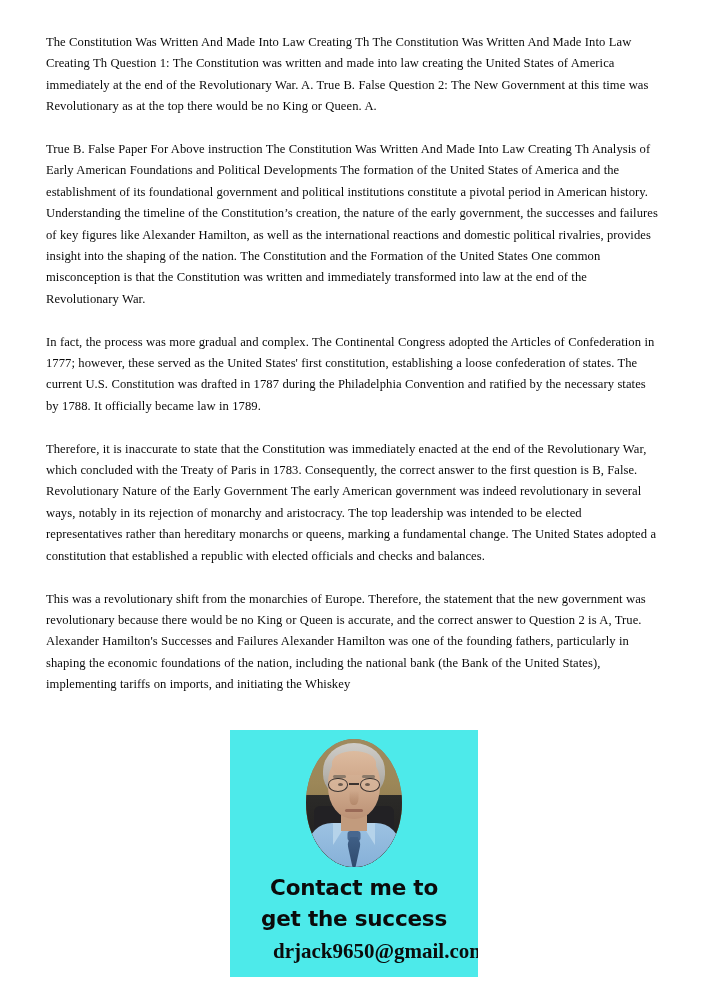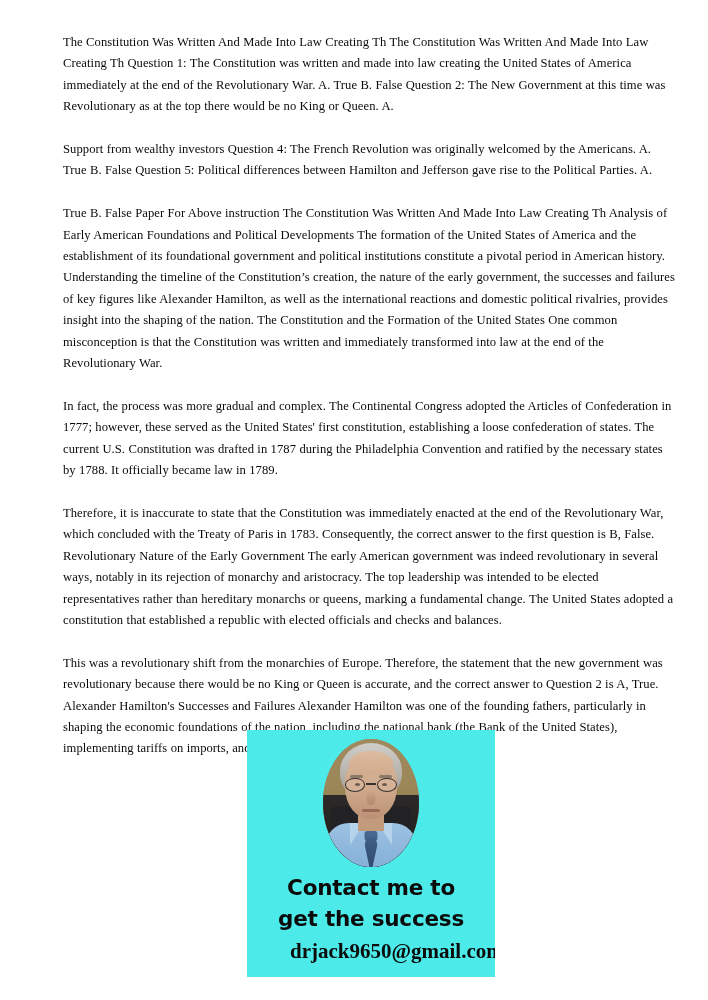--- a/index.html
+++ b/index.html
@@ -15,21 +15,20 @@
     font-family: "Liberation Serif", "DejaVu Serif", serif;
     color: #000000;
   }
 
   #page {
     position: absolute;
     left: 0; top: 0;
     width: 631px;
     height: 1000px;
     background: #ffffff;
-    margin-left: 17px;
   }
 
   #doc-body {
     position: absolute;
     left: 46px;
     top: 32px;
     width: 612px;
   }
 
   .para {
@@ -246,21 +245,20 @@
     padding-left: 43px;
   }
 </style>
 </head>
 <body>
 
 <div id="page">
 
   <div id="doc-body">
     <p class="para">The Constitution Was Written And Made Into Law Creating Th The Constitution Was Written And Made Into Law Creating Th Question 1: The Constitution was written and made into law creating the United States of America immediately at the end of the Revolutionary War. A. True B. False Question 2: The New Government at this time was Revolutionary as at the top there would be no King or Queen. A.</p>
-    <p class="para">Support from wealthy investors Question 4: The French Revolution was originally welcomed by the Americans. A. True B. False Question 5: Political differences between Hamilton and Jefferson gave rise to the Political Parties. A.</p>
     <p class="para">True B. False Paper For Above instruction The Constitution Was Written And Made Into Law Creating Th Analysis of Early American Foundations and Political Developments The formation of the United States of America and the establishment of its foundational government and political institutions constitute a pivotal period in American history. Understanding the timeline of the Constitution’s creation, the nature of the early government, the successes and failures of key figures like Alexander Hamilton, as well as the international reactions and domestic political rivalries, provides insight into the shaping of the nation. The Constitution and the Formation of the United States One common misconception is that the Constitution was written and immediately transformed into law at the end of the Revolutionary War.</p>
     <p class="para">In fact, the process was more gradual and complex. The Continental Congress adopted the Articles of Confederation in 1777; however, these served as the United States' first constitution, establishing a loose confederation of states. The current U.S. Constitution was drafted in 1787 during the Philadelphia Convention and ratified by the necessary states by 1788. It officially became law in 1789.</p>
     <p class="para">Therefore, it is inaccurate to state that the Constitution was immediately enacted at the end of the Revolutionary War, which concluded with the Treaty of Paris in 1783. Consequently, the correct answer to the first question is B, False. Revolutionary Nature of the Early Government The early American government was indeed revolutionary in several ways, notably in its rejection of monarchy and aristocracy. The top leadership was intended to be elected representatives rather than hereditary monarchs or queens, marking a fundamental change. The United States adopted a constitution that established a republic with elected officials and checks and balances.</p>
     <p class="para">This was a revolutionary shift from the monarchies of Europe. Therefore, the statement that the new government was revolutionary because there would be no King or Queen is accurate, and the correct answer to Question 2 is A, True. Alexander Hamilton's Successes and Failures Alexander Hamilton was one of the founding fathers, particularly in shaping the economic foundations of the nation, including the national bank (the Bank of the United States), implementing tariffs on imports, and initiating the Whiskey</p>
   </div>
 
   <div id="contact-card">
 
     <div id="portrait">
       <div class="pt-wall"></div>

